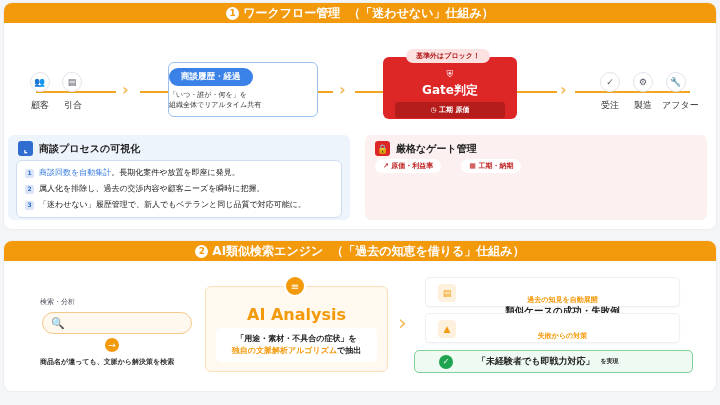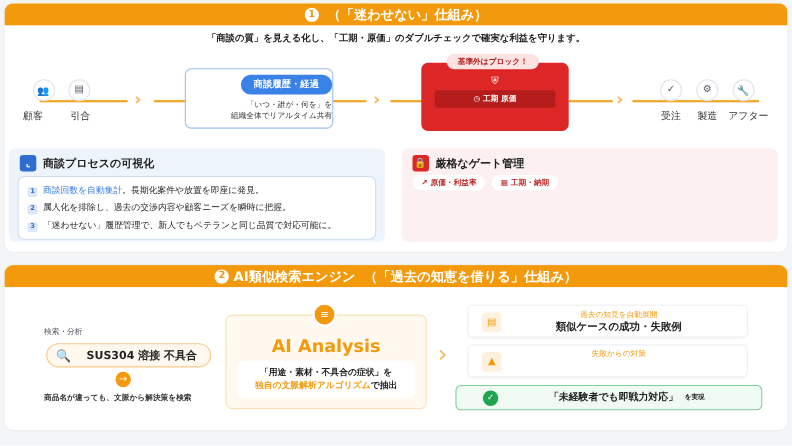--- a/index.html
+++ b/index.html
@@ -8,97 +8,98 @@
 .sec1{top:3px;height:226px}
 .sec2{top:241px;height:150px}
 .hdr{background:#f39a0c;color:#fff;height:20px;display:flex;align-items:center;justify-content:center;font-size:12px;font-weight:bold;gap:4px}
 .num{display:inline-flex;width:13px;height:13px;border-radius:50%;background:#fff;color:#f39a0c;font-size:9px;align-items:center;justify-content:center;font-weight:bold}
 .hdr .sub{font-weight:bold;margin-left:4px}
 .tagline{text-align:center;font-size:8.5px;font-weight:bold;margin-top:6px;color:#222}
 .line{position:absolute;height:2px;background:#f0a623}
 .circ{position:absolute;width:20px;height:20px;border-radius:50%;background:#fff;border:1px solid #e2e4ea;display:flex;align-items:center;justify-content:center;font-size:9px;color:#556}
 .clab{position:absolute;font-size:9px;color:#333;white-space:nowrap}
 .chev{position:absolute;color:#f5b95a;font-size:16px;font-weight:bold}
-.histbox{position:absolute;left:168px;top:62px;width:135px;height:55px;border:1.5px solid #9cc0ee;border-radius:6px;background:#fff;text-align:right}
+.histbox{position:absolute;left:168px;top:62px;width:150px;height:55px;border:1.5px solid #9cc0ee;border-radius:6px;background:#fff;text-align:left}
 .pill-blue{display:inline-block;margin-top:5px;background:#3a82e8;color:#fff;font-size:8.5px;font-weight:bold;padding:3px 12px;border-radius:10px}
 .histsub{font-size:7px;line-height:10px;margin-top:4px;color:#333}
 .gate{position:absolute;left:383px;top:57px;width:134px;height:62px;background:#dd2626;border-radius:6px;text-align:center;color:#fff}
 .gate-tag{position:absolute;left:406px;top:49px;width:84px;height:14px;background:#fde2e2;border-radius:8px;color:#b21c1c;font-size:7px;font-weight:bold;text-align:center;line-height:14px}
 .gate-title{font-size:12px;font-weight:bold;margin-top:2px}
 .gate-sub{margin:3px 12px 0;background:#b51c1c;border-radius:3px;font-size:7px;padding:3px 0;font-weight:bold}
 .panel{position:absolute;top:135px;height:85px;border-radius:6px}
 .pblue{left:8px;width:342px;background:#eef4fc}
 .pred{left:365px;width:342px;background:#fdf0f0}
 .ptitle{display:flex;align-items:center;gap:6px;margin:6px 0 0 10px;font-size:10px;font-weight:bold}
 .picon{width:15px;height:15px;border-radius:3px;color:#fff;font-size:9px;display:flex;align-items:center;justify-content:center}
 .pbody{margin:4px 8px 0;background:#fff;border-radius:6px;padding:4px 8px;font-size:8px;line-height:16px}
 .pblue .pbody{border:1px solid #cfdcf0}
 .n{display:inline-flex;width:9px;height:9px;background:#dbe6f8;color:#2f6dd0;font-size:6px;align-items:center;justify-content:center;border-radius:2px;margin-right:5px;font-weight:bold}
-.chips{display:flex;gap:6px;margin:3px 0 0 10px}
+.chips{display:flex;gap:20px;margin:3px 0 0 10px}
 .chip{background:#fff;border-radius:8px;font-size:7px;color:#c02727;font-weight:bold;padding:2px 8px}
 .pred .pbody{border:1px solid #f4d0d0;line-height:13px;font-weight:bold;margin-top:3px}
 .red{color:#e03a3a}
 .blue{color:#3a7de0}
 .slabel{position:absolute;left:40px;top:297px;font-size:7px;color:#556}
 .search{position:absolute;left:42px;top:312px;width:150px;height:22px;border:1.5px solid #f5c98a;border-radius:11px;background:#fff8ee;display:flex;align-items:center;font-size:10px;font-weight:bold;gap:14px;padding-left:8px}
 .sicon{color:#f39a0c;font-size:11px}
 .arrowc{position:absolute;left:105px;top:338px;width:14px;height:14px;border-radius:50%;background:#f39a0c;color:#fff;font-size:9px;display:flex;align-items:center;justify-content:center}
 .snote{position:absolute;left:40px;top:357px;font-size:7px;color:#333;font-weight:bold}
 .ai{position:absolute;left:205px;top:286px;width:183px;height:86px;border:1.5px solid #fbe1b7;border-radius:6px;background:#fff9ef;text-align:center}
 .db{position:absolute;left:284px;top:275px;width:22px;height:22px;border-radius:50%;background:#f39a0c;color:#fff;font-size:10px;display:flex;align-items:center;justify-content:center;border:2px solid #fff}
 .aititle{margin-top:18px;font-size:16px;font-weight:bold;color:#f39a0c}
 .aibody{margin:4px 10px 0;background:#fff;border-radius:5px;font-size:8px;font-weight:bold;line-height:12px;padding:5px 0}
 .orange{color:#f39a0c}
 .bigchev{position:absolute;left:398px;top:310px;color:#f5b95a;font-size:22px}
 .card{position:absolute;left:425px;width:255px;height:30px;border:1px solid #eef0f3;border-radius:5px;background:#fff;box-shadow:0 1px 2px rgba(0,0,0,.04)}
 .cicon{position:absolute;left:12px;top:6px;width:18px;height:18px;border-radius:4px;background:#fdf1de;color:#f39a0c;font-size:9px;display:flex;align-items:center;justify-content:center}
 .ctxt{text-align:center;margin-left:20px}
-.csm{font-size:7px;color:#f39a0c;font-weight:normal;margin-top:3px}
+.csm{font-size:7px;color:#f39a0c;font-weight:bold;margin-top:17px}
 .cbig{font-size:9.5px;font-weight:bold}
 .green{position:absolute;left:414px;top:350px;width:279px;height:23px;border:1.5px solid #7fcf9a;border-radius:5px;background:#eefaf2;display:flex;align-items:center}
 .gcheck{margin-left:24px;width:14px;height:14px;border-radius:50%;background:#1ea44f;color:#fff;font-size:8px;display:flex;align-items:center;justify-content:center}
-.gtxt{margin-left:46px;font-size:9px;font-weight:bold}
+.gtxt{margin-left:24px;font-size:9px;font-weight:bold}
 .gsm{font-size:6px;margin-left:6px;font-weight:bold}
 </style>
 </head>
 <body>
 
 <div class="sec sec1">
   <div class="hdr">
     <span class="num">1</span>
+    <span>ワークフロー管理</span>
     <span class="sub">（「迷わせない」仕組み）</span>
   </div>
-  <div class="tagline">「商談の質」を見える化し、「工期・原価」のダブルチェックで確実な利益を守ります。</div>
 </div>
 
 <div class="line" style="left:36px;top:91px;width:80px"></div>
 <div class="chev" style="left:122px;top:80px">›</div>
 <div class="line" style="left:140px;top:91px;width:30px"></div>
 <div class="line" style="left:303px;top:91px;width:30px"></div>
 <div class="chev" style="left:339px;top:80px">›</div>
 <div class="line" style="left:355px;top:91px;width:30px"></div>
 <div class="line" style="left:517px;top:91px;width:40px"></div>
 <div class="chev" style="left:560px;top:80px">›</div>
 <div class="line" style="left:575px;top:91px;width:115px"></div>
 
 <div class="circ" style="left:30px;top:72px">👥</div>
-<div class="clab" style="left:21px;top:99px">顧客</div>
+<div class="clab" style="left:31px;top:99px">顧客</div>
 <div class="circ" style="left:62px;top:72px">▤</div>
 <div class="clab" style="left:64px;top:99px">引合</div>
 
 <div class="histbox">
   <div class="pill-blue">商談履歴・経過</div>
   <div class="histsub">
     <div>「いつ・誰が・何を」を</div>
     <div>組織全体でリアルタイム共有</div>
   </div>
 </div>
 
 <div class="gate">
   <div style="margin-top:12px;font-size:9px">⛨</div>
+  <div class="gate-title">Gate判定</div>
   <div class="gate-sub"><span>◷ </span><span>工期  原価</span></div>
 </div>
 <div class="gate-tag">基準外はブロック！</div>
 
 <div class="circ" style="left:600px;top:72px">✓</div>
 <div class="clab" style="left:601px;top:99px">受注</div>
 <div class="circ" style="left:633px;top:72px">⚙</div>
 <div class="clab" style="left:634px;top:99px">製造</div>
 <div class="circ" style="left:666px;top:72px">🔧</div>
 <div class="clab" style="left:662px;top:99px">アフター</div>
@@ -130,21 +131,20 @@
   <div class="hdr">
     <span class="num">2</span>
     <span>AI類似検索エンジン</span>
     <span class="sub">（「過去の知恵を借りる」仕組み）</span>
   </div>
 </div>
 
 <div class="slabel">検索・分析</div>
 <div class="search">
   <span class="sicon">🔍</span>
-  <span>SUS304 溶接 不具合</span>
 </div>
 <div class="arrowc">→</div>
 <div class="snote">商品名が違っても、文脈から解決策を検索</div>
 
 <div class="ai">
   <div class="aititle">AI Analysis</div>
   <div class="aibody">
     <div>「用途・素材・不具合の症状」を</div>
     <div><span class="orange">独自の文脈解析アルゴリズム</span><span>で抽出</span></div>
   </div>

